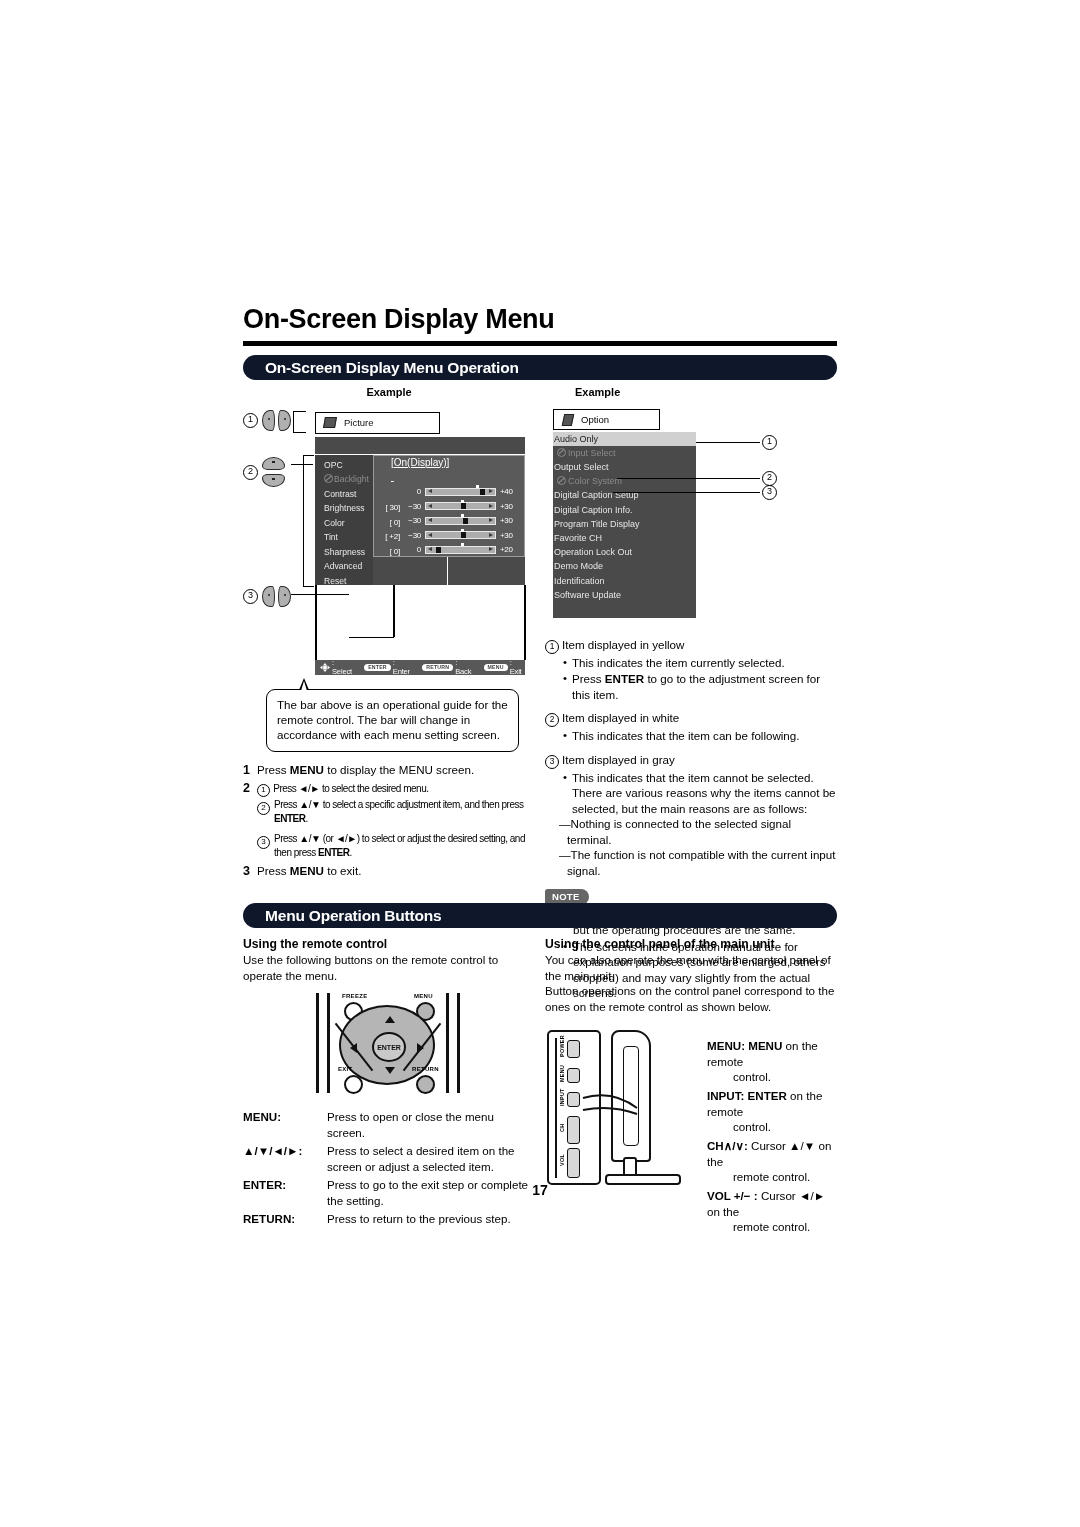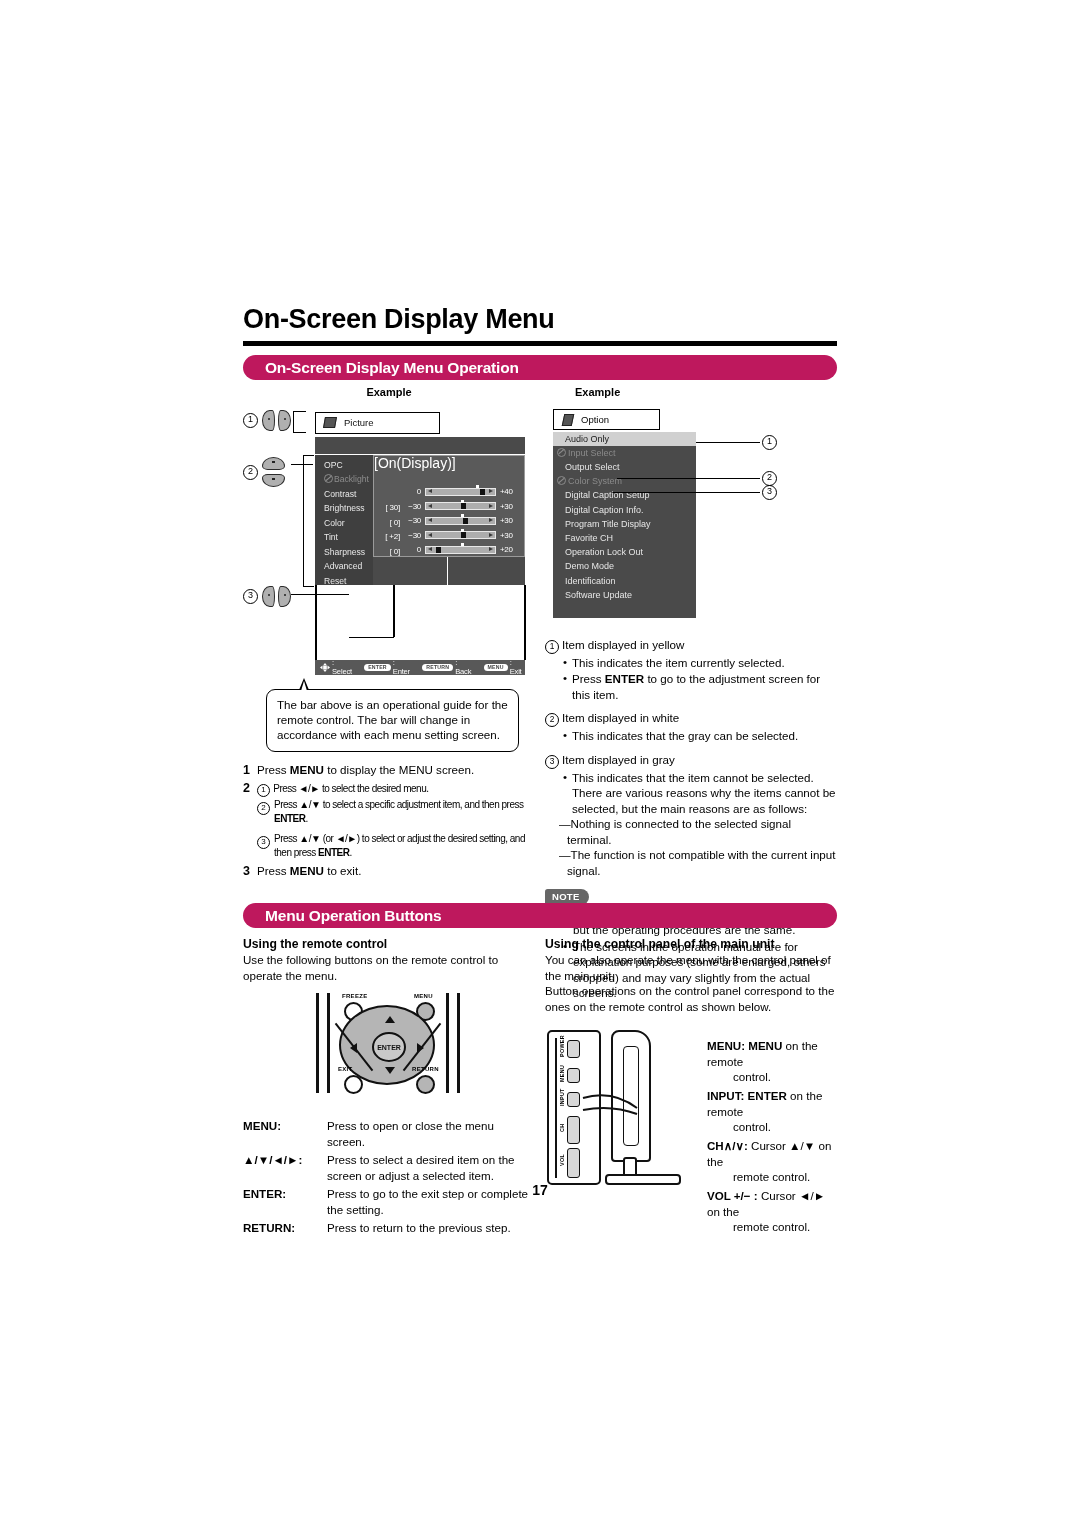--- a/index.html
+++ b/index.html
@@ -25,21 +25,21 @@
     font-size:27px;
     font-weight:bold;
     letter-spacing:-0.3px;
     margin:0 0 6px 0;
     line-height:1.1;
   }
   .rule{
     height:5px;background:#000;width:100%;margin:0 0 9px 0;
   }
   .bannerbar{
-    background:#be185d;
+    background:#0f172a;
     color:#fff;
     border-radius:13px;
     height:25px;
     line-height:25px;
     font-size:15.5px;
     font-weight:bold;
     padding-left:22px;
     box-sizing:border-box;
     letter-spacing:-0.2px;
   }
@@ -88,21 +88,21 @@
   }
   .osd-item .noicon:after{
     content:"";position:absolute;left:0px;top:2.4px;width:7px;height:1px;background:#8c8c8c;
     transform:rotate(-40deg);
   }
   .osd-right{
     position:absolute;left:58px;top:0;width:152px;height:102px;background:#5a5a5a;
     border:1px solid #9a9a9a;box-sizing:border-box;
   }
   .osd-opc{
-    font-size:14px;color:#fff;height:14.5px;line-height:14.5px;padding-left:0;
+    font-size:10px;color:#fff;height:14.5px;line-height:14.5px;padding-left:17px;text-decoration:underline;
   }
   .slider-row{
     height:14.5px;display:flex;align-items:center;font-size:8px;color:#fff;padding-left:3px;
   }
   .sl-cur{width:23px;text-align:right;letter-spacing:-0.2px;white-space:nowrap;margin-top:32px;}
   .sl-min{width:21px;text-align:right;margin-right:4px;letter-spacing:-0.3px;}
   .sl-max{width:20px;text-align:left;margin-left:4px;letter-spacing:-0.3px;}
   .sl-bar{
     position:relative;width:71px;height:8px;background:#adadad;border:1px solid #e8e8e8;
     box-sizing:border-box;
@@ -207,21 +207,21 @@
   .opt-tab .tabicon{width:12px;height:11px;margin-right:7px;position:relative;}
   .opt-tab .tabicon:before{
     content:"";position:absolute;left:1px;top:0;width:8px;height:10px;background:#555;
     border:1px solid #222;transform:skewX(-12deg);
   }
   .opt-tab .tablabel{font-size:9.5px;}
   .opt-body{
     position:absolute;left:8px;top:31px;width:143px;height:186px;background:#4a4a4a;
   }
   .opt-item{
-    font-size:9px;color:#e6e6e6;height:14.2px;line-height:14.2px;padding-left:12px;white-space:nowrap;
+    font-size:9px;color:#e6e6e6;height:14.2px;line-height:14.2px;padding-left:1px;white-space:nowrap;
   }
   .opt-item.sel{background:#d0d0d0;color:#1a1a1a;}
   .opt-item.gray{color:#8a8a8a;padding-left:4px;}
   .opt-item .noicon{
     display:inline-block;width:7px;height:7px;border:1px solid #8a8a8a;border-radius:50%;
     position:relative;top:1px;margin-right:2px;
   }
   .opt-item .noicon:after{
     content:"";position:absolute;left:0px;top:2.4px;width:7px;height:1px;background:#8a8a8a;
     transform:rotate(-40deg);
@@ -268,21 +268,21 @@
     display:flex;align-items:center;justify-content:center;font-size:7px;font-weight:bold;color:#111;
   }
   .arrowU,.arrowD,.arrowL,.arrowR{position:absolute;width:0;height:0;}
   .arrowU{left:44px;top:9px;border-left:5px solid transparent;border-right:5px solid transparent;border-bottom:7px solid #111;}
   .arrowD{left:44px;bottom:9px;border-left:5px solid transparent;border-right:5px solid transparent;border-top:7px solid #111;}
   .arrowL{left:9px;top:36px;border-top:5px solid transparent;border-bottom:5px solid transparent;border-right:7px solid #111;}
   .arrowR{right:9px;top:36px;border-top:5px solid transparent;border-bottom:5px solid transparent;border-left:7px solid #111;}
   .ringcross{position:absolute;background:#111;}
 
   
-  .btbl{margin-top:20px;font-size:11.6px;line-height:1.34;}
+  .btbl{margin-top:11px;font-size:11.6px;line-height:1.34;}
   .btr{display:flex;margin-bottom:3px;}
   .btr .bk{width:84px;flex:none;font-weight:bold;}
   .btr .bv{flex:1;}
 
   
   .tv{position:relative;width:150px;height:166px;margin-top:10px;}
   .tvpanel{position:absolute;left:2px;top:6px;width:54px;height:155px;border:2.4px solid #111;border-radius:5px;background:#fff;box-sizing:border-box;}
   .tvsideline{position:absolute;left:10px;top:14px;width:2px;height:140px;background:#111;}
   .tvbtn{position:absolute;left:22px;width:11px;background:#d8d8d8;border:1.6px solid #111;border-radius:3px;}
   .tvbl{position:absolute;left:14px;font-size:5.4px;font-weight:bold;transform:rotate(-90deg);transform-origin:left top;letter-spacing:0.3px;white-space:nowrap;}
@@ -537,21 +537,21 @@
           <ul>
             <li>This indicates the item currently selected.</li>
             <li>Press <b>ENTER</b> to go to the adjustment screen for this item.</li>
           </ul>
 
           <div class="hd">
             <span class="cn"><span class="circ" style="width:12px;height:12px;line-height:10.5px;font-size:8.4px;">2</span></span>
             <span>Item displayed in white</span>
           </div>
           <ul>
-            <li>This indicates that the gray can be selected.</li>
+            <li>This indicates that the item can be following.</li>
           </ul>
 
           <div class="hd">
             <span class="cn"><span class="circ" style="width:12px;height:12px;line-height:10.5px;font-size:8.4px;">3</span></span>
             <span>Item displayed in gray</span>
           </div>
           <ul>
             <li>This indicates that the item cannot be selected.</li>
           </ul>
           <div class="ind">There are various reasons why the items cannot be selected, but the main reasons are as follows:</div>

